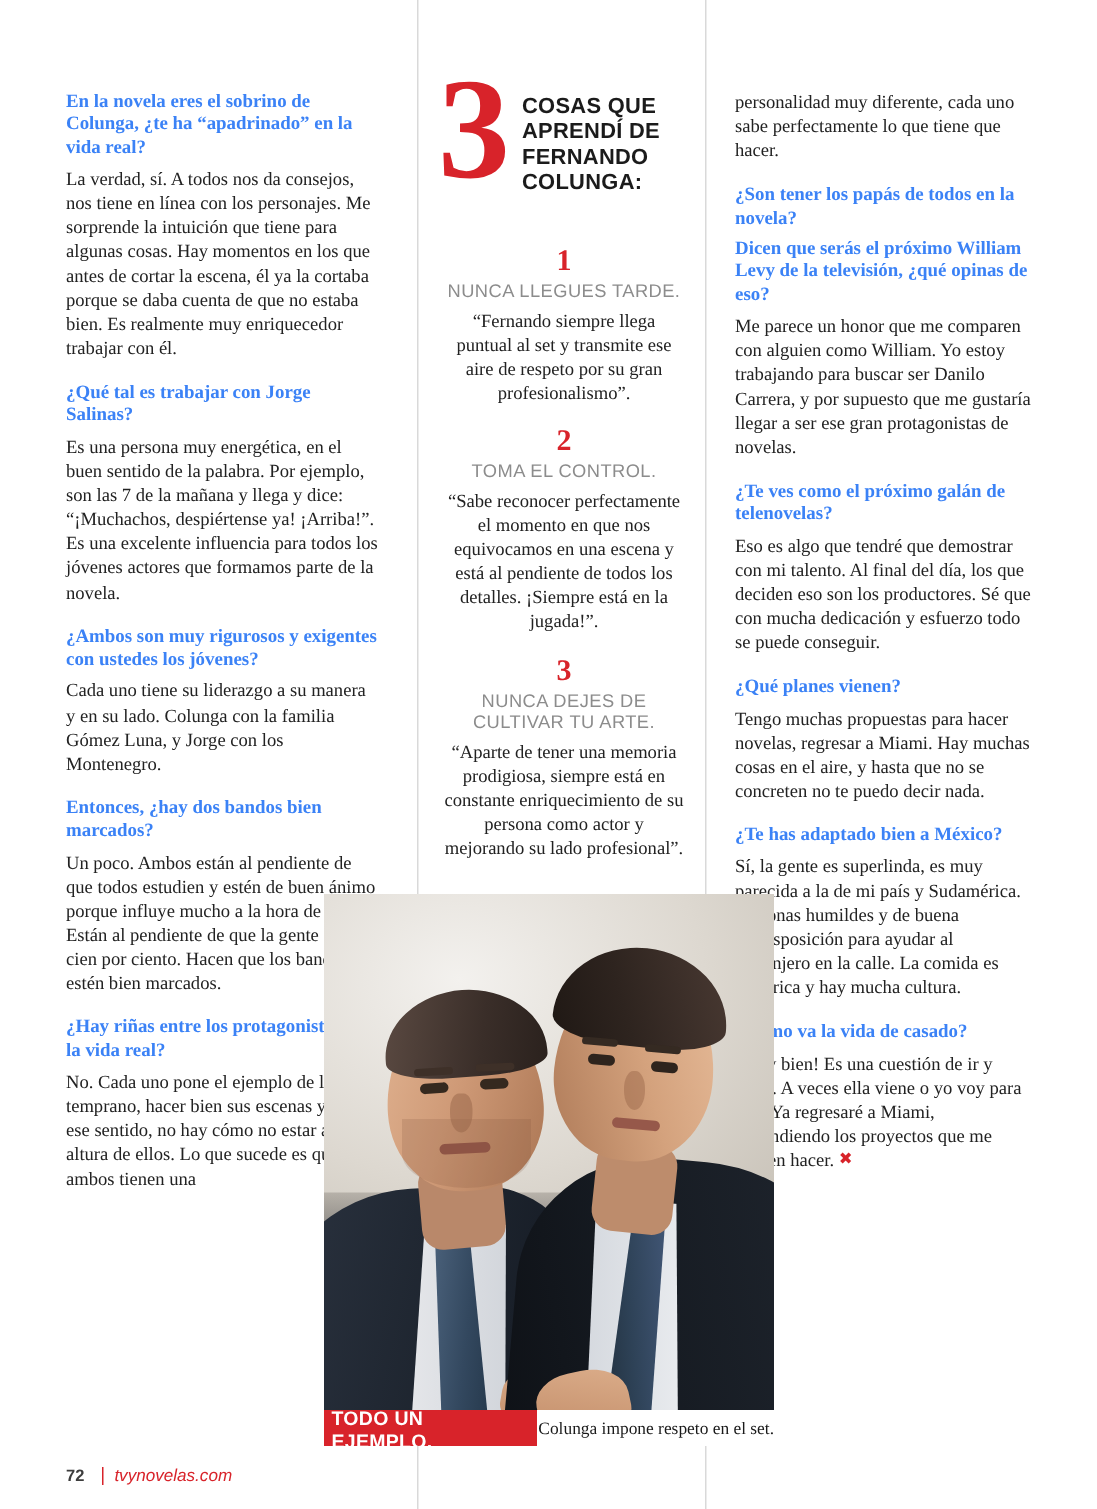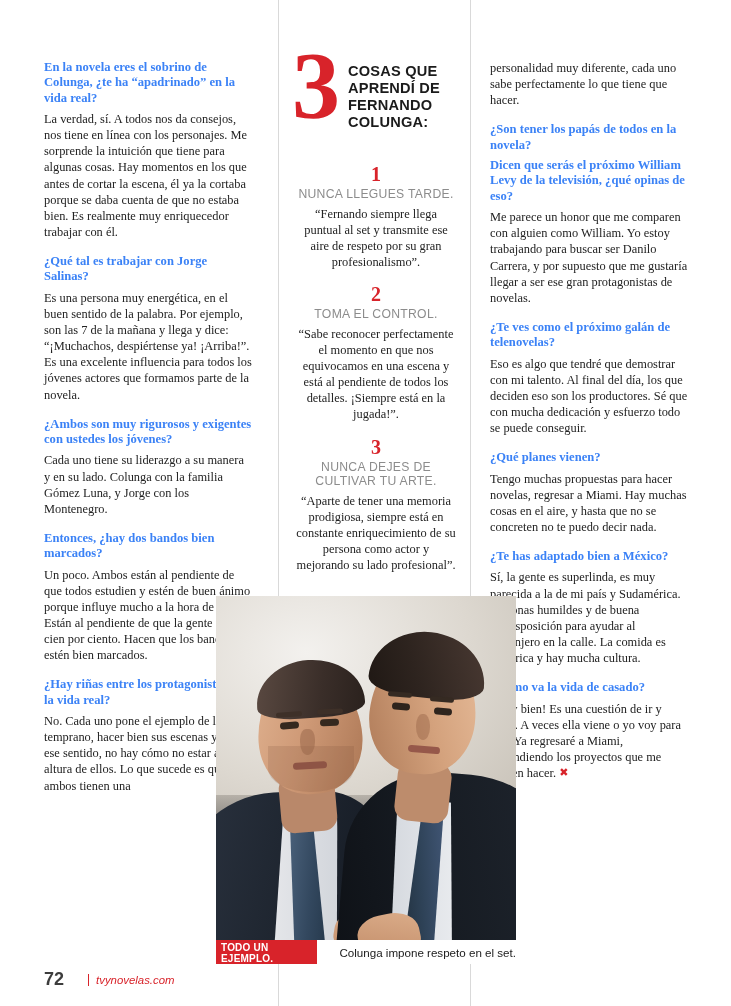--- a/index.html
+++ b/index.html
@@ -250,50 +250,50 @@
     background: #ffffff;
     display: flex;
     align-items: center;
     overflow: hidden;
   }
   .caption-tag {
     background: #d8232a;
     color: #fff;
     font-family: "Liberation Sans", sans-serif;
     font-weight: bold;
-    font-size: 10px;
+    font-size: 13px;
     letter-spacing: 0.2px;
     padding: 5px 5px 4px 5px;
     height: 100%;
     display: flex;
     align-items: center;
     text-transform: uppercase;
   }
   .caption-text {
-    font-family: Liberation Sans, sans-serif;
+    font-family: Liberation Serif, serif;
     font-size: 11.6px;
     color: #1a1a1a;
-    padding-left: 22px;
+    padding-left: 1px;
     white-space: nowrap;
   }
 
   
   .footer {
     position: absolute;
     left: 44px;
     bottom: 16px;
     display: flex;
     align-items: center;
   }
   .folio {
     font-family: "Liberation Sans", sans-serif;
     font-weight: bold;
-    font-size: 18px;
+    font-size: 11px;
     color: #3d3d3d;
-    margin-right: 24px;
+    margin-right: 12px;
   }
   .folio-sep {
     width: 1px; height: 12px; background: #d8232a; margin-right: 7px;
   }
   .folio-site {
     font-family: "Liberation Sans", sans-serif;
     font-weight: normal;
     font-style: italic;
     font-size: 11.4px;
     color: #d8232a;

